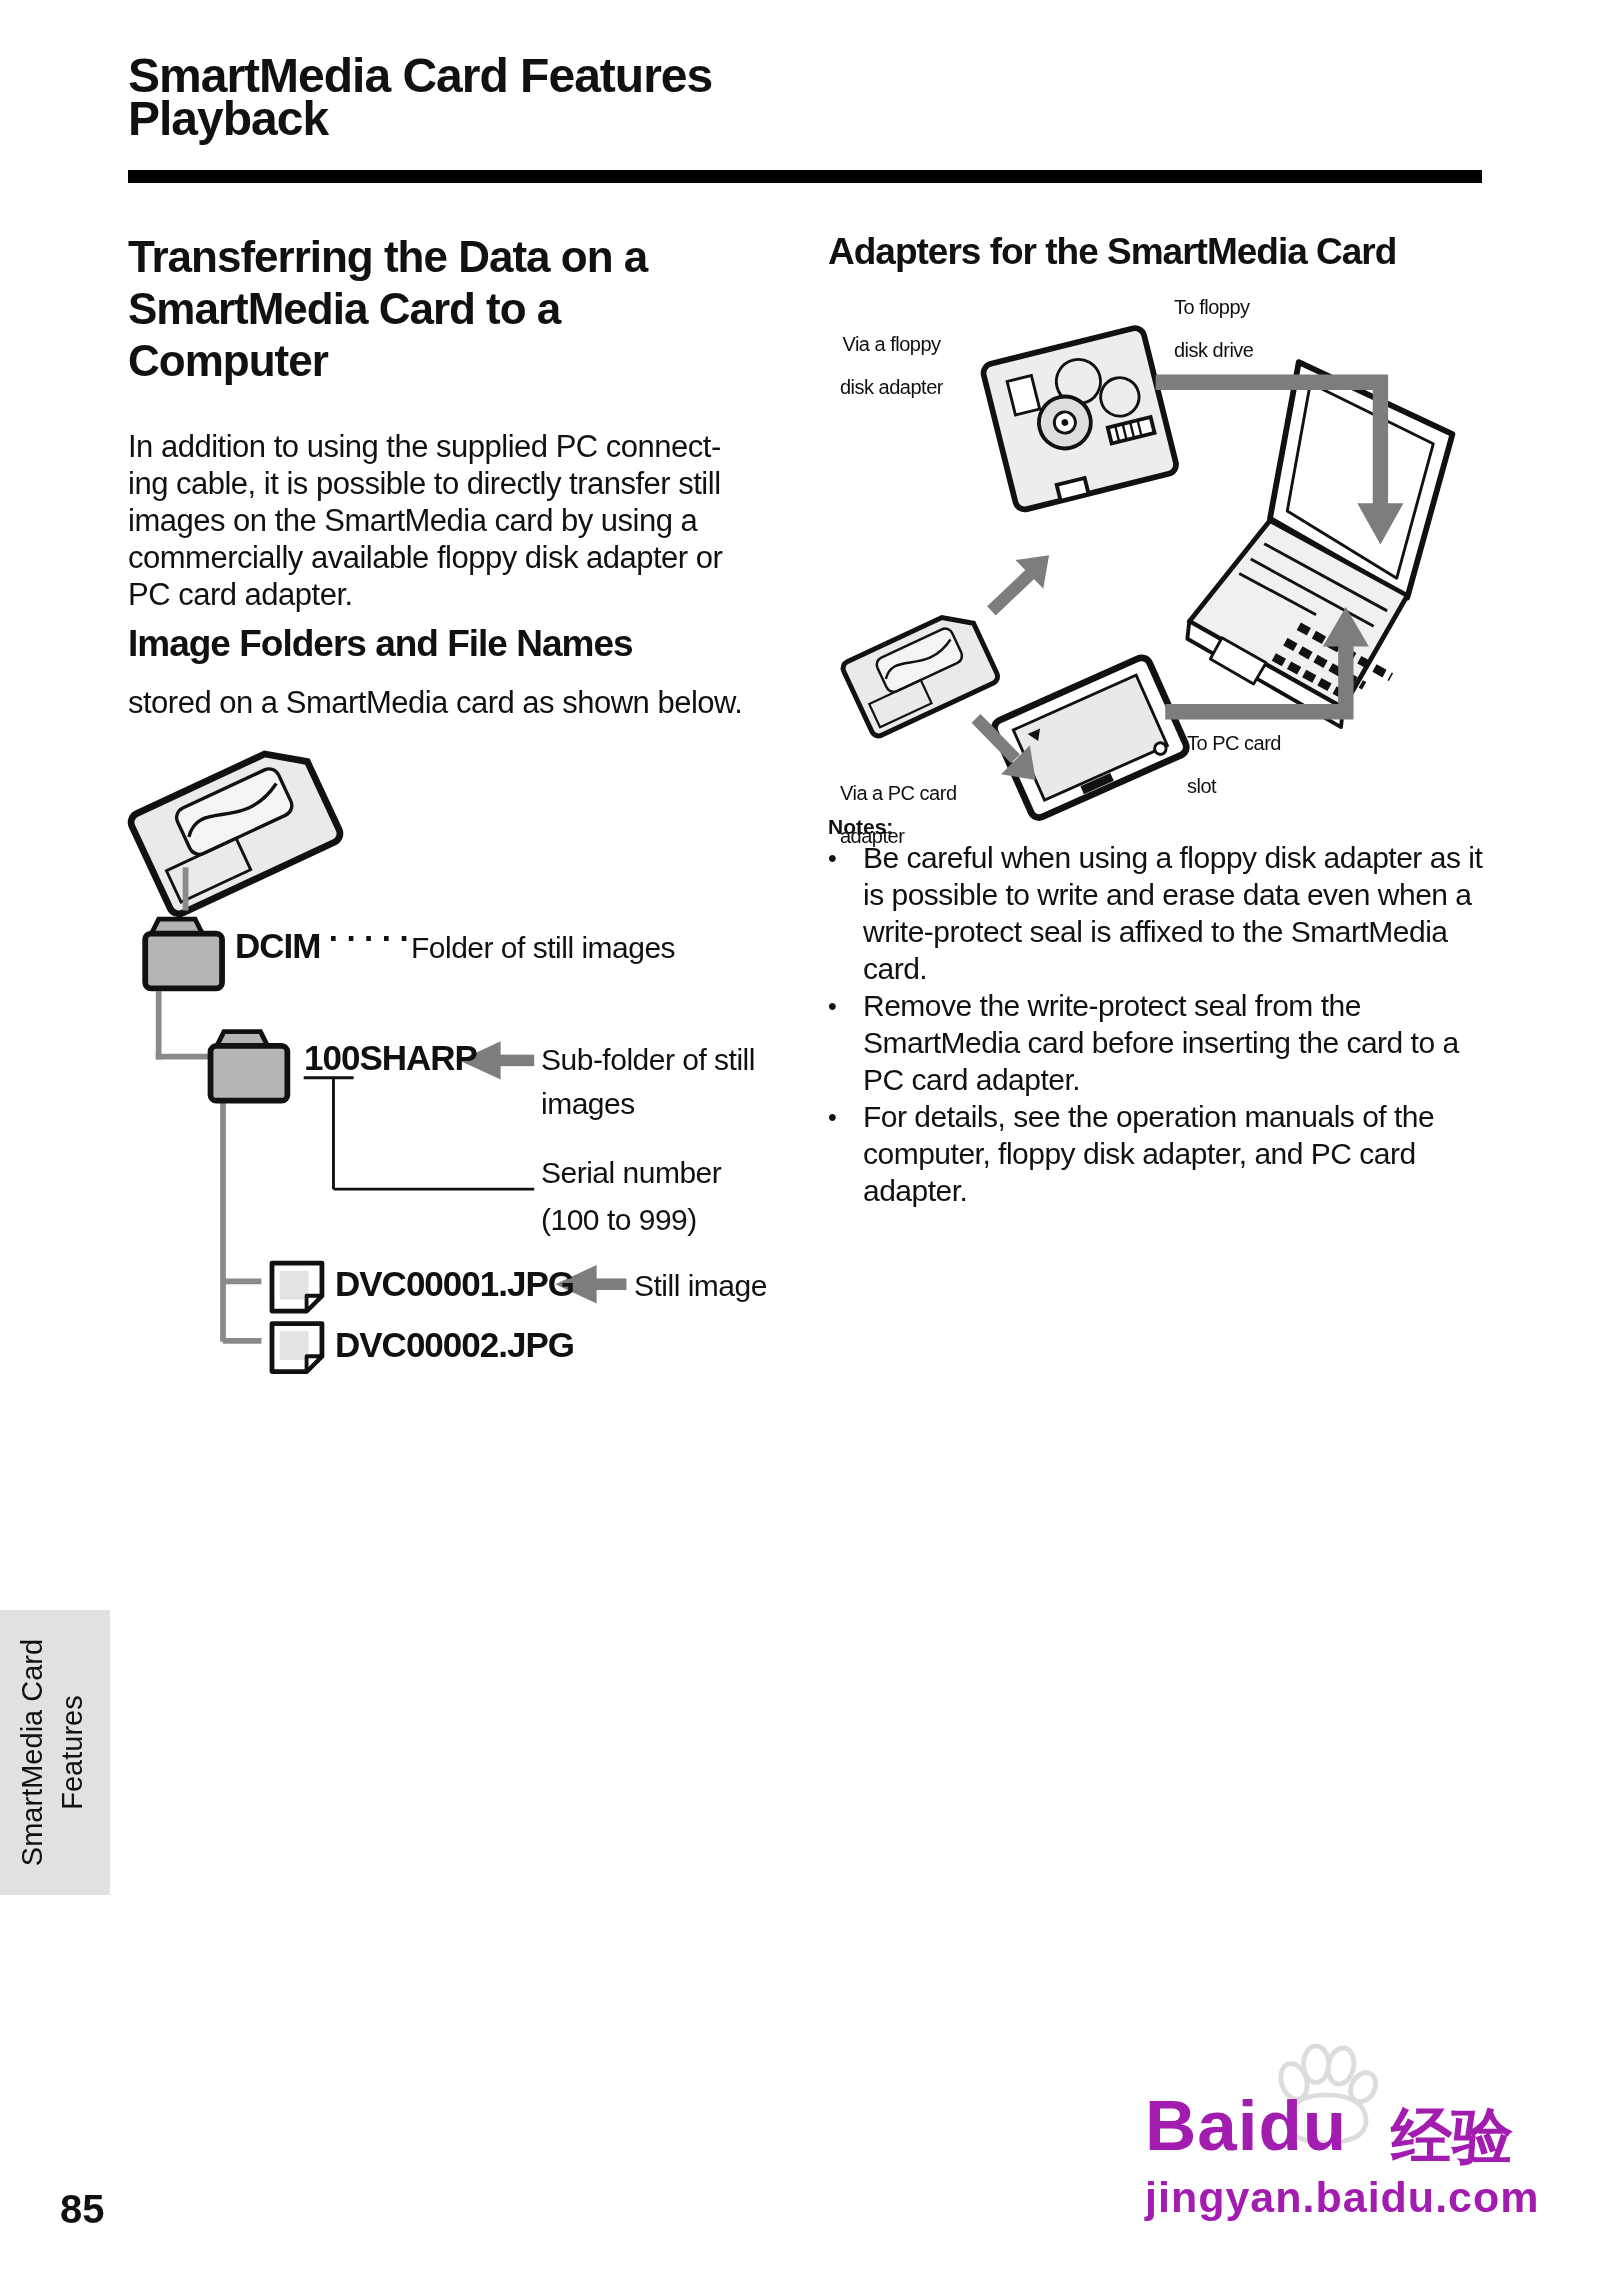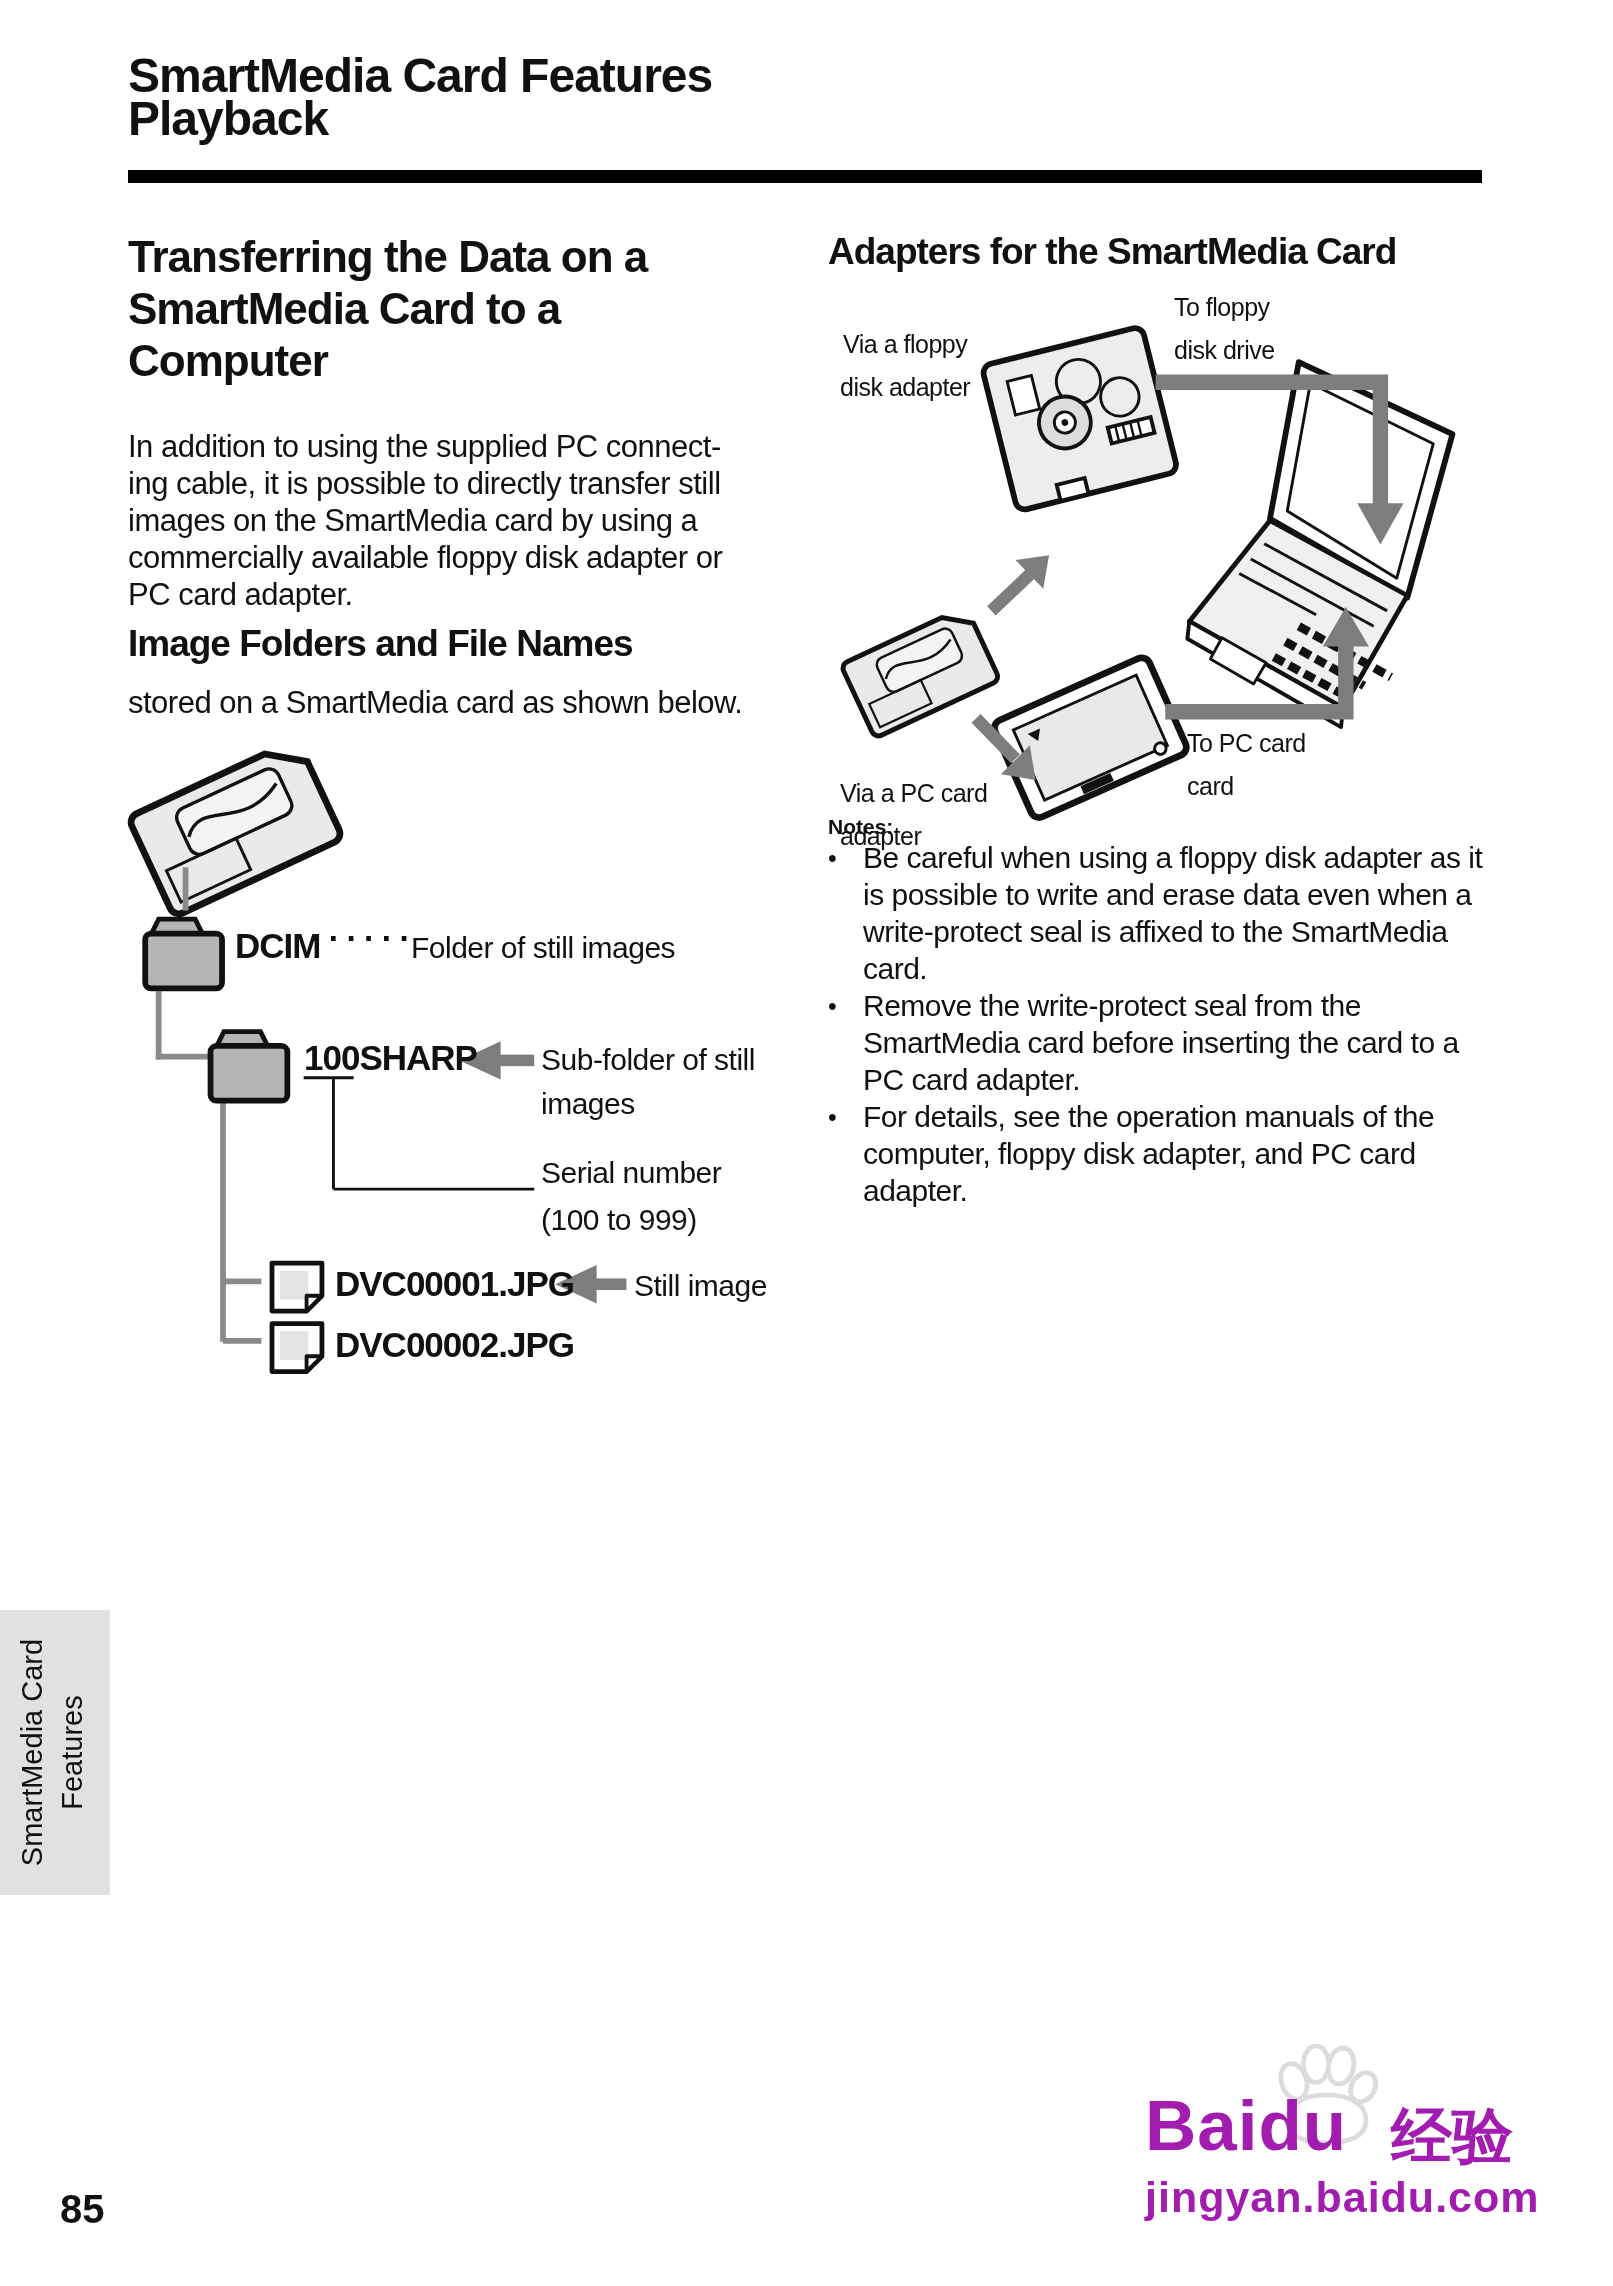--- a/index.html
+++ b/index.html
@@ -8,21 +8,21 @@
     font-family:"Liberation Sans", sans-serif;color:#111;overflow:hidden;
   }
   .abs{position:absolute;}
   .nowrap{white-space:nowrap;}
   .hdr{font-size:48px;font-weight:bold;line-height:43px;letter-spacing:-1px;}
   .title{font-size:44px;font-weight:bold;line-height:52px;letter-spacing:-1px;}
   .sec{font-size:37px;font-weight:bold;letter-spacing:-1px;white-space:nowrap;}
   .body-t{font-size:31px;line-height:37px;letter-spacing:-0.5px;}
   .tree-label{font-size:35px;font-weight:bold;letter-spacing:-1px;white-space:nowrap;}
   .ann{font-size:30px;line-height:44px;letter-spacing:-0.5px;white-space:nowrap;}
-  .diag-label{font-size:25px;line-height:43px;letter-spacing:-0.5px;white-space:nowrap;}
+  .diag-label{font-size:20px;line-height:43px;letter-spacing:-0.5px;white-space:nowrap;}
   .rule{background:#000;}
   .notes-h{font-size:21px;font-weight:bold;}
   .note-row{display:flex;margin-top:0;}
   .note-bullet{width:35px;font-size:25px;padding-top:4.8px;flex:0 0 35px;}
   .note-lines div{font-size:30px;line-height:37px;letter-spacing:-0.5px;white-space:nowrap;}
   .side-tab{background:#e1e1e1;}
   .side-tab-inner{
     width:285px;height:110px;transform:rotate(-90deg) translateX(-285px);
     transform-origin:top left;text-align:center;font-size:29px;line-height:40px;
     padding-top:11.5px;box-sizing:border-box;
@@ -216,21 +216,21 @@
 <div class="abs diag-label" style="left:1174px;top:286px;">
   <div>To floppy</div>
   <div>disk drive</div>
 </div>
 <div class="abs diag-label" style="left:840px;top:772px;">
   <div>Via a PC card</div>
   <div>adapter</div>
 </div>
 <div class="abs diag-label" style="left:1187px;top:722px;">
   <div>To PC card</div>
-  <div>card</div>
+  <div>slot</div>
 </div>
 
 <div class="abs" style="left:828px;top:815px;width:672px;">
   <div class="notes-h">Notes:</div>
   <div class="note-row">
     <span class="note-bullet">•</span>
     <div class="note-lines">
       <div>Be careful when using a floppy disk adapter as it</div>
       <div>is possible to write and erase data even when a</div>
       <div>write-protect seal is affixed to the SmartMedia</div>

